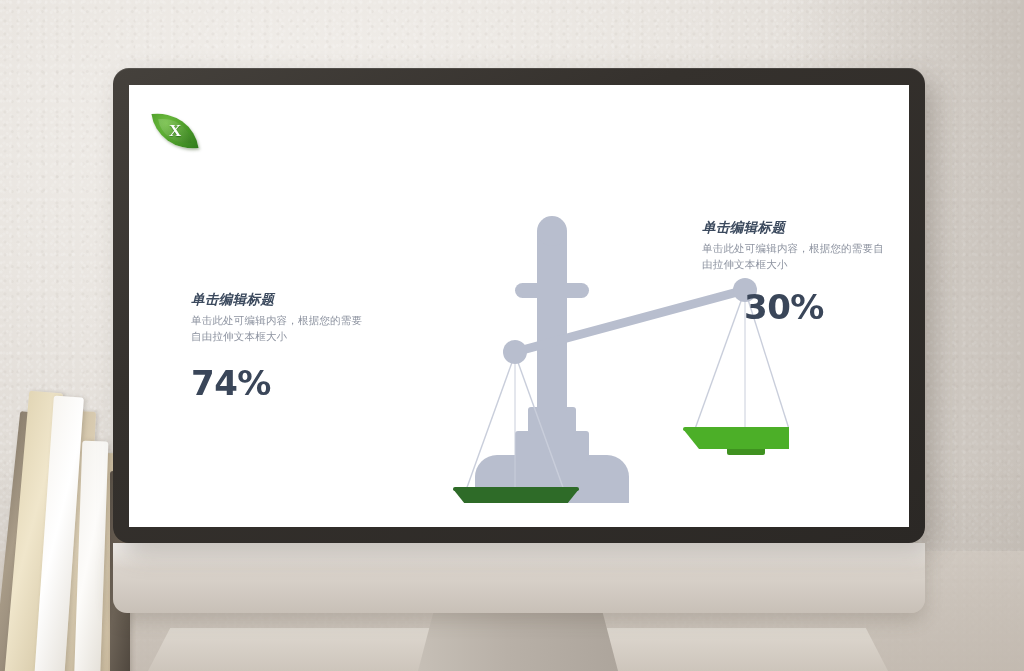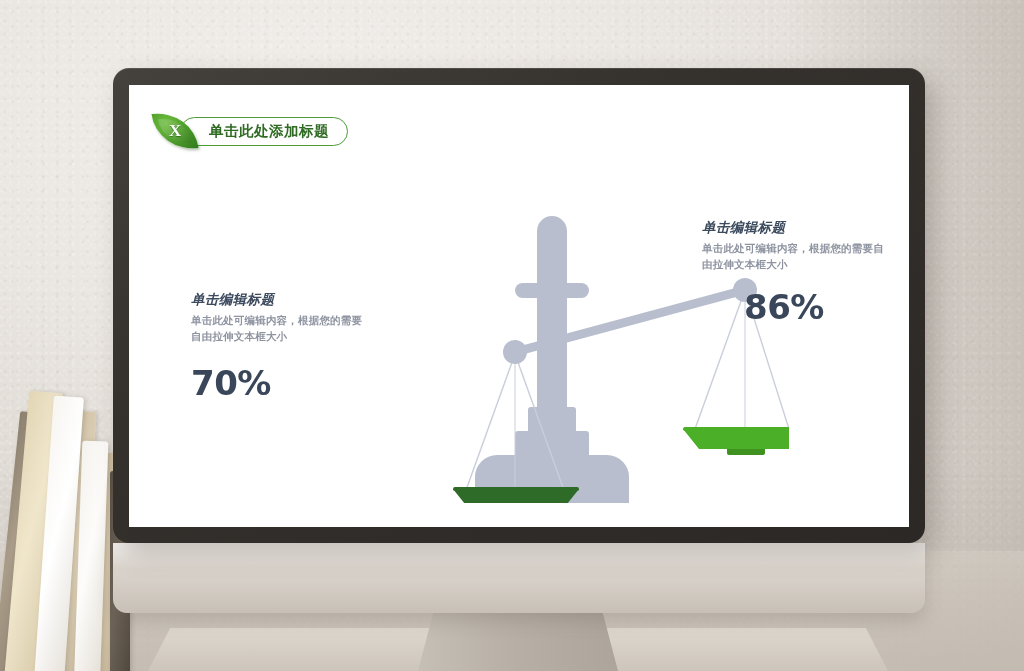--- a/index.html
+++ b/index.html
@@ -160,21 +160,21 @@
   
   .txtblock { position: absolute; }
   .txt-left  { left: 62px; top: 206px; width: 175px; text-align: left; }
   .txt-right { left: 573px; top: 134px; width: 190px; text-align: left; }
 
   .blk-head {
     color: #3c4a5e; font-size: 13.5px; font-weight: bold; letter-spacing: .4px;
     margin-bottom: 4px; white-space: nowrap; font-style: italic;
   }
   .blk-body {
-    color: #8d93a0; font-size: 10.5px; line-height: 1.52; letter-spacing: .2px; font-weight: bold;
+    color: #8d93a0; font-size: 10.5px; line-height: 1.52; letter-spacing: .2px;
   }
   .blk-pct {
     color: #3a4659; font-size: 34px; font-weight: bold; letter-spacing: -.5px;
     margin-top: 18px; font-family: "DejaVu Sans", "Liberation Sans", sans-serif;
   }
   .txt-right .blk-pct { margin-top: 14px; text-align: center; padding-right: 26px; }
 
   
   .scale-svg { position: absolute; left: 190px; top: 108px; }
 </style>
@@ -207,23 +207,20 @@
 
   <div class="monitor">
     <div class="monitor-bezel"></div>
 
     <div class="screen">
 
       <div class="title-badge">
         <div class="leaf">
           <span class="leaf-x">X</span>
         </div>
-        <div class="title-pill">
-          <span class="title-text">单击此处添加标题</span>
-        </div>
       </div>
 
       <svg class="scale-svg" width="470" height="310" viewBox="0 0 470 310">
 
         <path d="M178 262 h110 a22 22 0 0 1 22 22 v30 h-154 v-30 a22 22 0 0 1 22 -22 z" fill="#b8bece"></path>
         <rect x="196" y="238" width="74" height="30" rx="3" fill="#b8bece"></rect>
         <rect x="209" y="214" width="48" height="28" rx="3" fill="#b8bece"></rect>
 
         <rect x="218" y="36" width="30" height="184" rx="4" fill="#b8bece"></rect>
 
@@ -255,25 +252,25 @@
           <rect x="364" y="234" width="126" height="4" rx="2" fill="#4caf28"></rect>
         </g>
 
         <circle cx="196" cy="159" r="12" fill="#b8bece"></circle>
         <circle cx="426" cy="97" r="12" fill="#b8bece"></circle>
       </svg>
 
       <div class="txtblock txt-left">
         <div class="blk-head">单击编辑标题</div>
         <div class="blk-body">单击此处可编辑内容，根据您的需要自由拉伸文本框大小</div>
-        <div class="blk-pct">70%</div>
+        <div class="blk-pct">74%</div>
       </div>
 
       <div class="txtblock txt-right">
         <div class="blk-head">单击编辑标题</div>
         <div class="blk-body">单击此处可编辑内容，根据您的需要自由拉伸文本框大小</div>
-        <div class="blk-pct">86%</div>
+        <div class="blk-pct">30%</div>
       </div>
 
     </div>
   </div>
 
 </div>
 
 </body></html>

